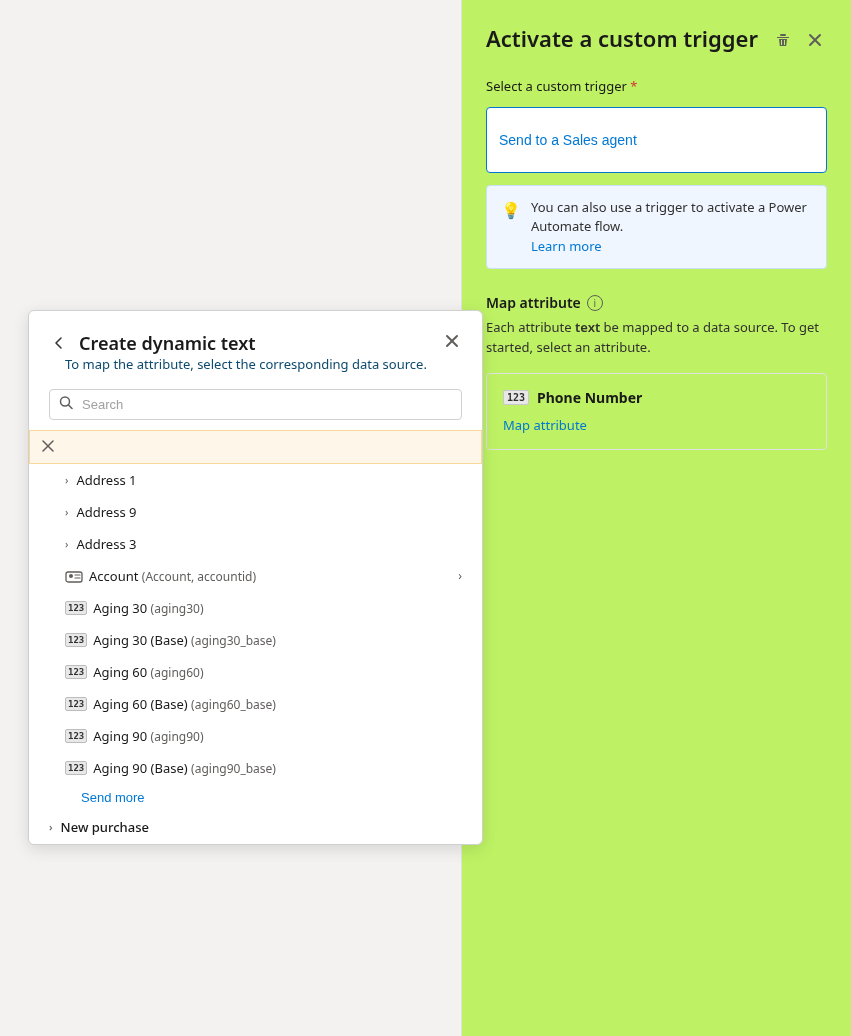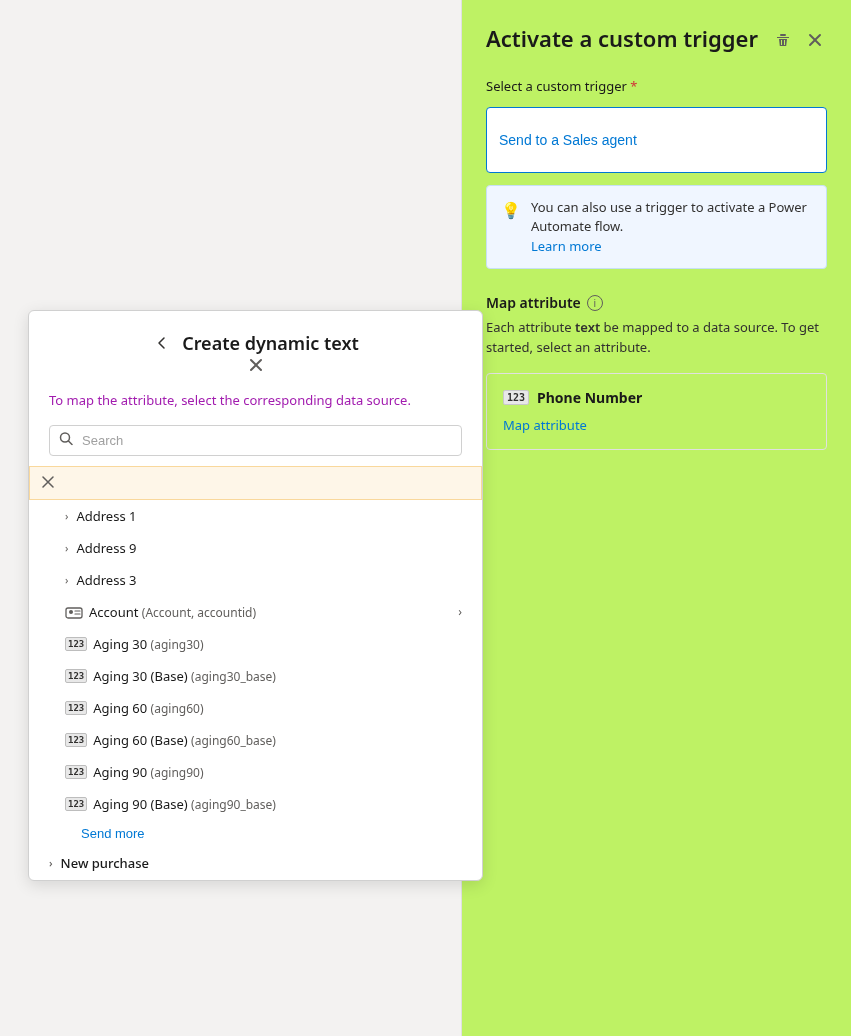--- a/index.html
+++ b/index.html
@@ -191,24 +191,22 @@
       background: #ffffff;
       border: 1px solid #d0d0d0;
       border-radius: 6px;
       box-shadow: 0 4px 16px rgba(0,0,0,0.12);
       padding: 20px 20px 0 20px;
       z-index: 10;
     }
 
     .left-panel-header {
       display: flex;
-      align-items: center;
+      align-items: flex-start;
       justify-content: space-between;
-      margin-bottom: 12px;
-      flex-direction: column;
     }
 
     .left-panel-header-left {
       display: flex;
       align-items: center;
       gap: 10px;
     }
 
     .back-btn {
       background: none;
@@ -231,23 +229,24 @@
       background: none;
       border: none;
       cursor: pointer;
       color: #605e5c;
       font-size: 16px;
       padding: 2px;
     }
 
     .left-panel-desc {
       font-size: 13px;
-      color: #a21caf;
+      color: #0c4a6e;
       line-height: 1.5;
       margin-bottom: 14px;
+      margin-left: 16px;
     }
 
     .search-box {
       position: relative;
       margin-bottom: 0;
     }
 
     .search-icon-wrap {
       position: absolute;
       left: 10px;

